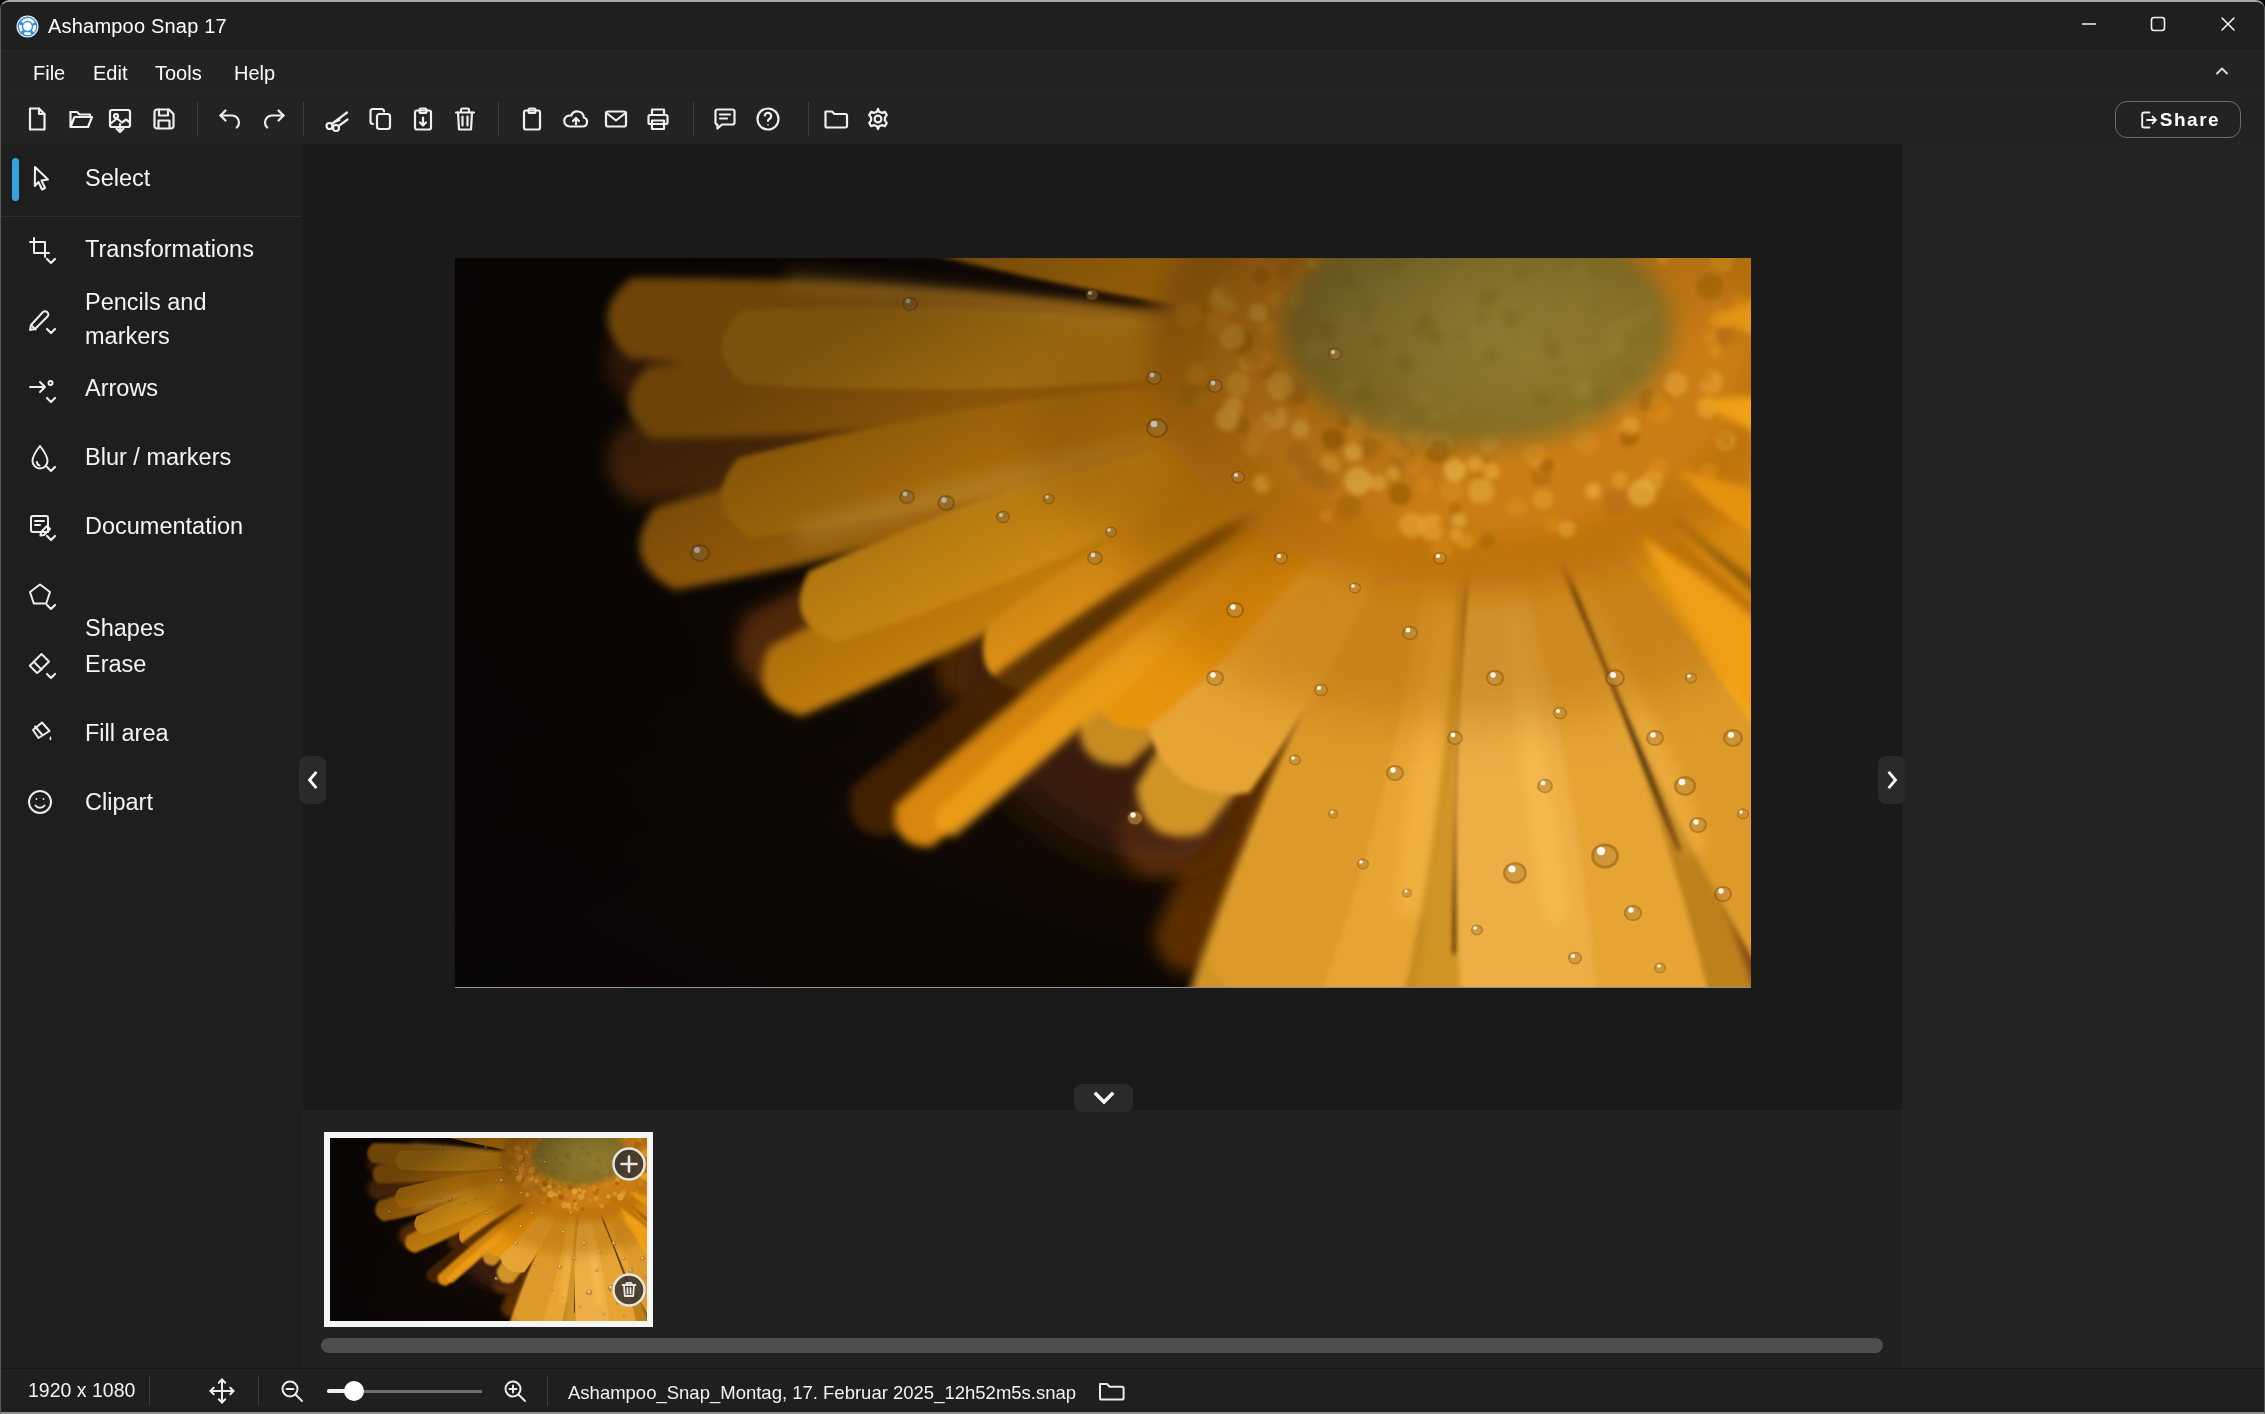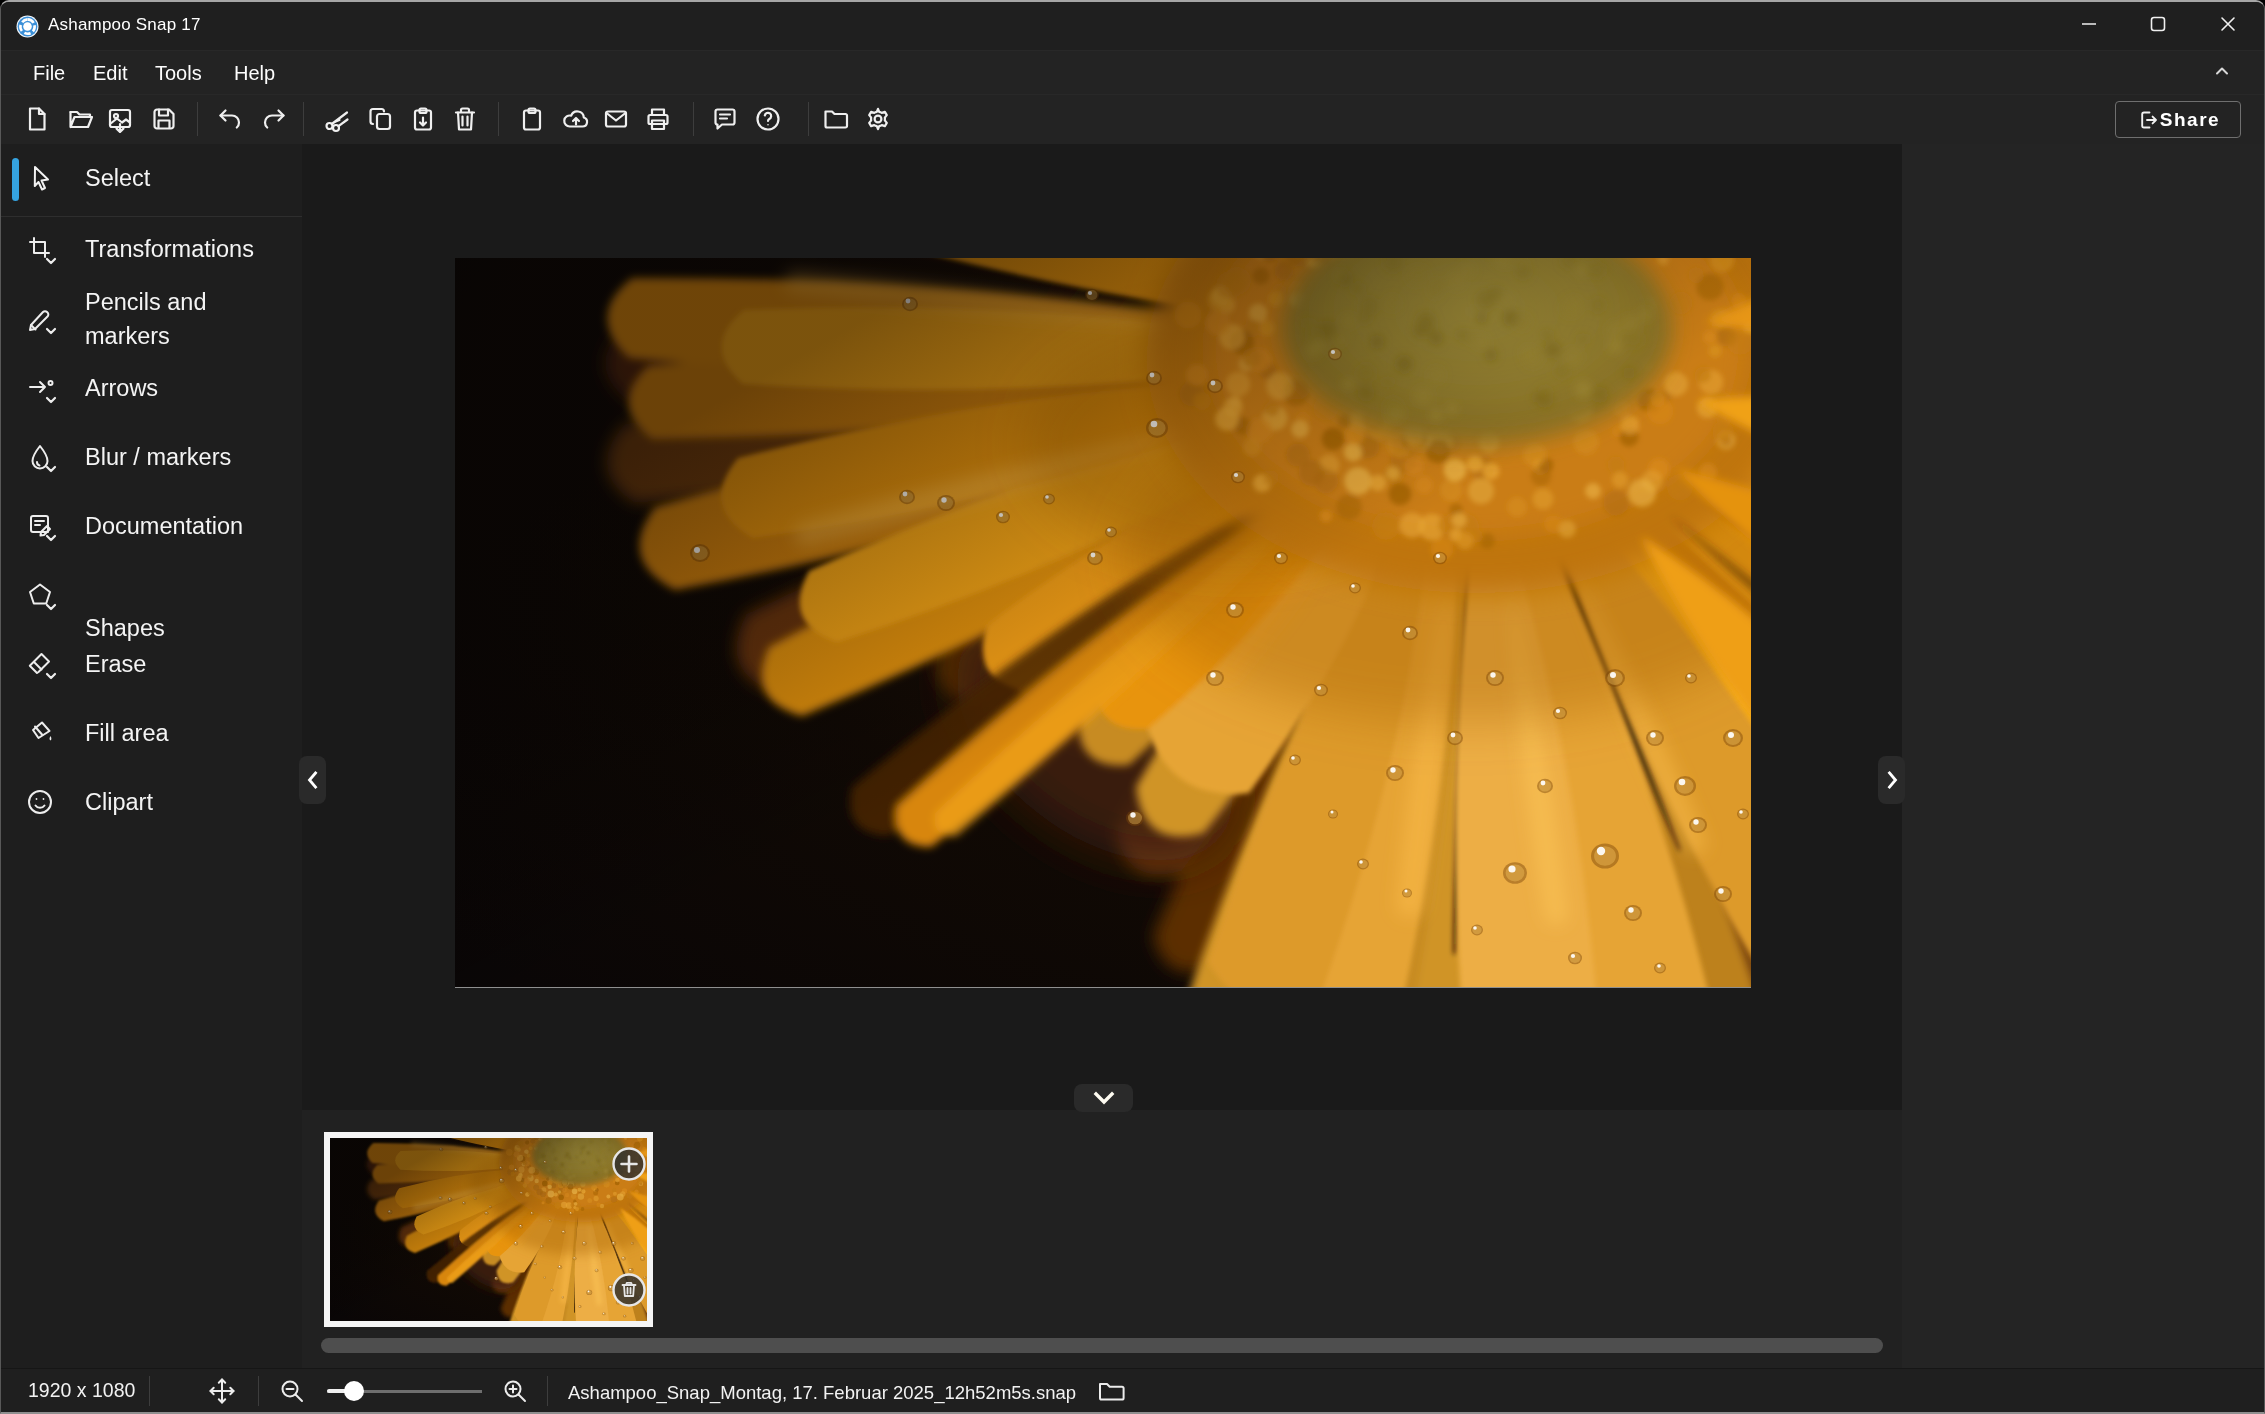--- a/index.html
+++ b/index.html
@@ -1,25 +1,25 @@
 <!DOCTYPE html>
 <html><head><meta charset="utf-8">
 <style>
 * { margin:0; padding:0; box-sizing:border-box; }
 html,body { width:2265px; height:1414px; overflow:hidden; background:#000; font-family:"Liberation Sans", sans-serif; }
 #win { position:absolute; left:0; top:0; width:2265px; height:1414px; background:#1f1f1f; border-top:2px solid #a6a6a6; border-left:1px solid #585858; border-right:1px solid #585858; border-bottom:2px solid #8f8f8f; border-radius:9px 9px 0 0; overflow:hidden; }
 .abs { position:absolute; }
 #titlebar { left:0; top:0; width:100%; height:48px; background:#1f1f1f; }
-#title { left:47px; top:13px; font-size:17px; color:#ffffff; letter-spacing:0.2px; }
+#title { left:47px; top:13px; font-size:20px; color:#ffffff; letter-spacing:0.2px; }
 #menubar { left:0; top:48px; width:100%; height:44px; background:#232323; border-top:1px solid #282828;}
 .menu { top:60px; font-size:20px; color:#fdfdfd; }
 #toolbar { left:0; top:92px; width:100%; height:50px; background:#232323; border-top:1px solid #282828; }
 .tbi { top:103px; }
 .tsep { top:100px; width:1px; height:34px; background:#3d3d3d; }
-#share { left:2114px; top:99px; width:126px; height:37px; border:1.5px solid #6f6f6f; border-radius:4px; display:flex; align-items:center; justify-content:center; gap:0; color:#fff; font-size:19px; font-weight:700; letter-spacing:1.5px; }
+#share { left:2114px; top:99px; width:126px; height:37px; border:1.5px solid #6f6f6f; border-radius:12px; display:flex; align-items:center; justify-content:center; gap:0; color:#fff; font-size:19px; font-weight:700; letter-spacing:1.5px; }
 #content { left:0; top:142px; width:2265px; height:1224px; background:#1a1a1a; }
 #sidebar { left:0; top:142px; width:301px; height:1224px; background:#1e1e1e; }
 #rightpanel { left:1901px; top:142px; width:364px; height:1224px; background:#242424; }
 #filmstrip { left:301px; top:1108px; width:1600px; height:258px; background:#212121; }
 .sbicon { position:absolute; left:24px; }
 .sblabel { position:absolute; left:84px; font-size:23.5px; color:#f4f4f4; line-height:34px; }
 #statusbar { left:0; top:1366px; width:2265px; height:46px; background:#1f1f1f; border-top:1px solid #161616; }
 .stext { font-size:19.5px; color:#f2f2f2; }
 .ssep { top:1374px; width:1px; height:30px; background:#3d3d3d; }
 #photo { left:454px; top:256px; width:1296px; height:729px; }

